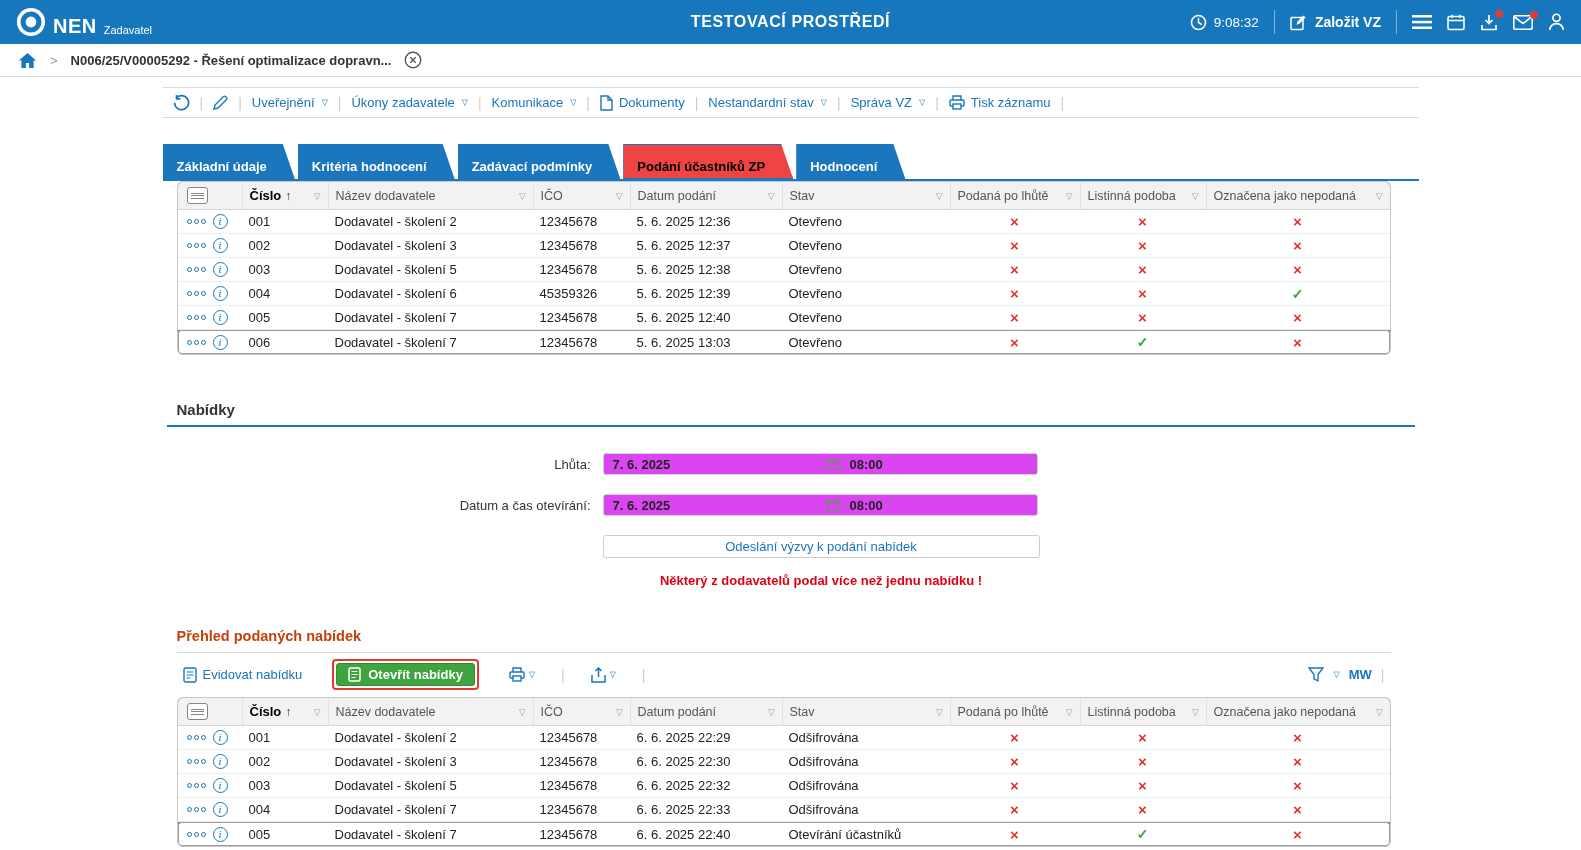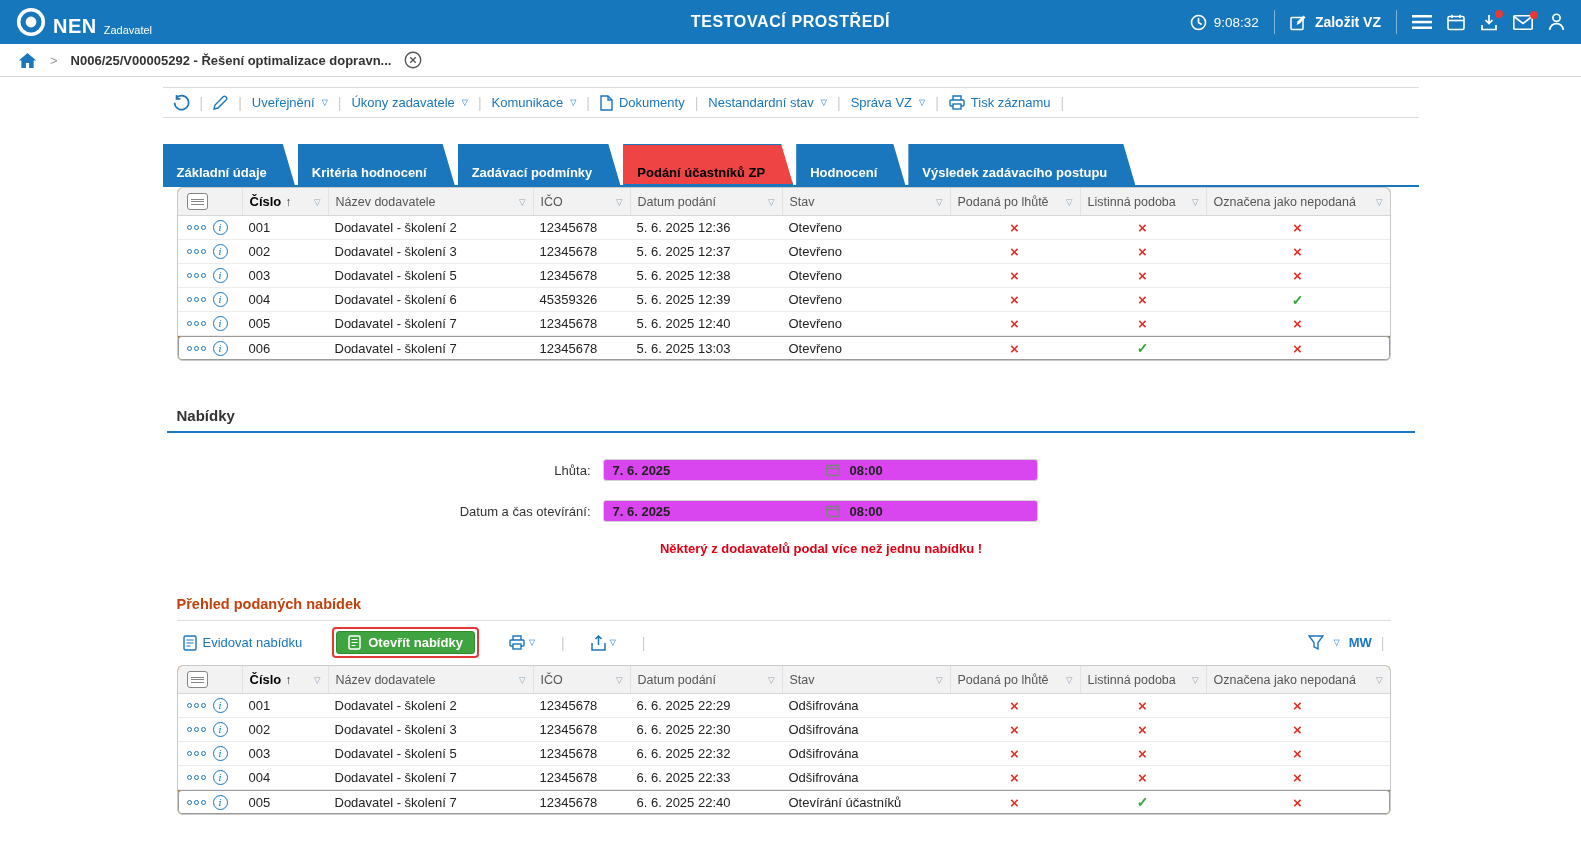--- a/index.html
+++ b/index.html
@@ -28,21 +28,21 @@
   
   .content { width:1256px; margin:10px auto 0; }
   
   .rec-toolbar { border-top:1px solid #dcdcdc; border-bottom:1px solid #dcdcdc; height:31px; display:flex; align-items:center; gap:10px; padding:0 10px; }
   .tlink { color:#1a76bd; font-size:13px; display:inline-flex; align-items:center; gap:6px; cursor:pointer; white-space:nowrap; }
   .tcaret { font-size:8px; color:#1a76bd; margin-left:1px; }
   .tsep { color:#ccc; font-size:14px; }
   .iconlink { display:inline-flex; align-items:center; gap:3px; cursor:pointer; }
   
   .tabs { display:flex; gap:3px; margin-top:26px; border-bottom:2px solid #1a76bd; }
-  .tab { background:#1a76bd; color:#fff; font-weight:bold; font-size:13px; padding:21px 28px 5px 14px;
+  .tab { background:#1a76bd; color:#fff; font-weight:bold; font-size:13px; padding:15px 28px 5px 14px;
          clip-path:polygon(0 0, calc(100% - 12px) 0, 100% 100%, 0 100%); cursor:pointer; white-space:nowrap; }
   .tab.active { background:#ef4444; color:#000; box-shadow:inset 0 0 0 1px #1a76bd; }
   
   .datatable { border:1px solid #c9c9c9; border-radius:6px; margin:0 28px 0 14px; overflow:hidden; background:#a16207; }
   .trow { display:grid; grid-template-columns:64px 86px 205px 97px 152px 168px 130px 126px 1fr; align-items:stretch;
           height:24px; border-bottom:1px solid #ececec; font-size:13px; background:#fff; }
   .trow:last-child { border-bottom:0; }
   .thead { background:#f2f2f2; height:28px; font-size:12.5px; color:#555; border-bottom:1px solid #d6d6d6; }
   .cell { display:flex; align-items:center; padding:0 7px; overflow:hidden; white-space:nowrap; }
   .thead .cell + .cell { border-left:1px solid #e2e2e2; }
@@ -238,21 +238,20 @@
     </span>
     <span class="tsep">|</span>
   </div>
 
   <div class="tabs">
     <div class="tab">Základní údaje</div>
     <div class="tab">Kritéria hodnocení</div>
     <div class="tab">Zadávací podmínky</div>
     <div class="tab active">Podání účastníků ZP</div>
     <div class="tab">Hodnocení</div>
-    <div class="tab">Výsledek zadávacího postupu</div>
   </div>
 
   <div class="datatable" id="table-participants">
       <div class="trow thead">
         <div class="cell col-actions">
           <span class="colcfg">
             <i></i>
             <i></i>
             <i></i>
           </span>
@@ -464,20 +463,21 @@
           <svg width="14" height="14" viewBox="0 0 18 17">
               <rect x="1" y="2.5" width="16" height="13" rx="1.5" fill="none" stroke="#808080" stroke-width="1.8"></rect>
               <line x1="1" y1="6.5" x2="17" y2="6.5" stroke="#808080" stroke-width="1.8"></line>
               <line x1="5" y1="0.8" x2="5" y2="4" stroke="#808080" stroke-width="1.8"></line>
               <line x1="13" y1="0.8" x2="13" y2="4" stroke="#808080" stroke-width="1.8"></line>
             </svg>
         </span>
         <span class="ftime">08:00</span>
       </div>
     </div>
+    <button class="send-btn">Odeslání výzvy k podání nabídek</button>
     <div class="warning">Některý z dodavatelů podal více než jednu nabídku !</div>
   </div>
 
   <div class="prehled-title">Přehled podaných nabídek</div>
 
   <div class="table-toolbar">
     <span class="tlink">
       <span style="display:flex;">
         <svg width="14" height="16" viewBox="0 0 14 16">
             <rect x="1" y="1" width="12" height="14" rx="1.5" fill="none" stroke="#1a76bd" stroke-width="1.4"></rect>

